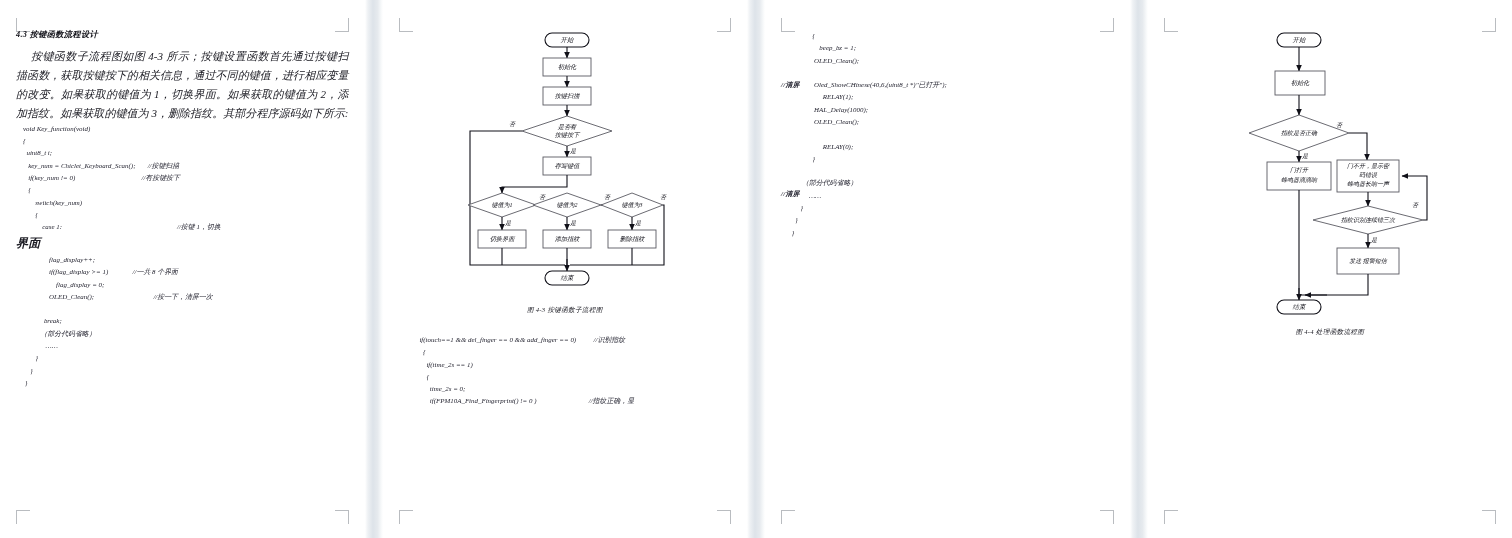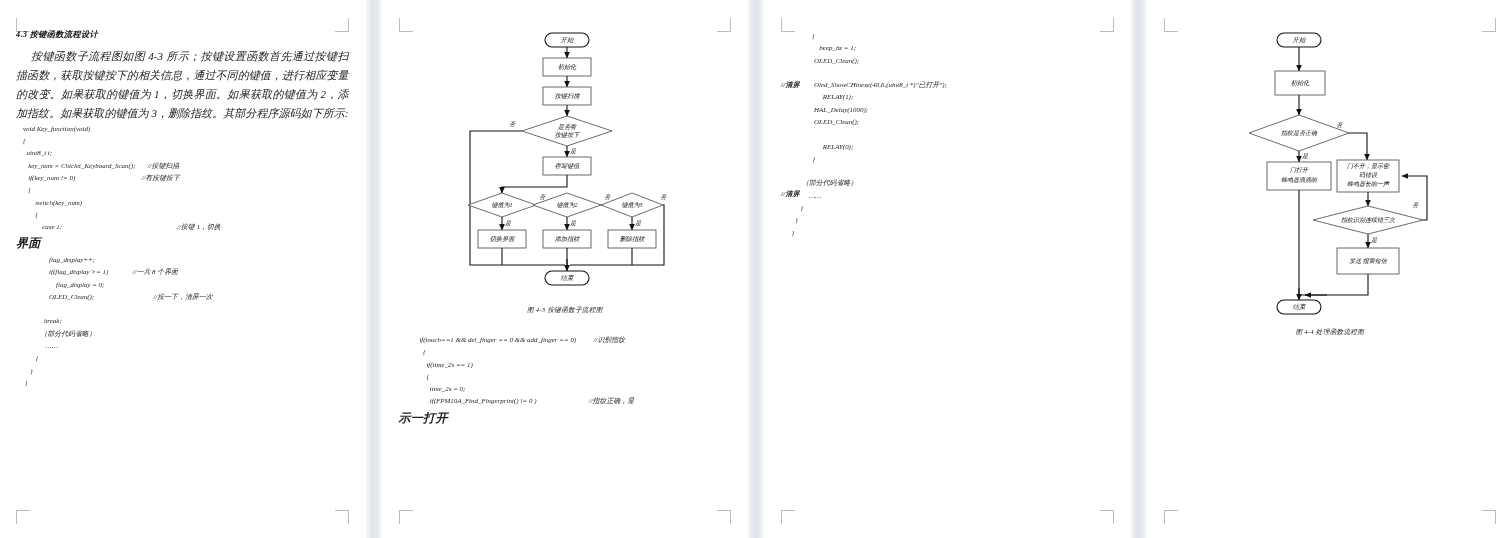--- a/index.html
+++ b/index.html
@@ -272,21 +272,20 @@
 
 
       <div style="height:5px"></div>
 
       <div class="code"><span>            if(touch==1 &amp;&amp; del_finger == 0 &amp;&amp; add_finger == 0)          //识别指纹
               {
                 if(time_2s == 1)
                 {
                   time_2s = 0;
                   if(FPM10A_Find_Fingerprint() != 0 )                              //指纹正确，显</span></div>
-      <div class="overflow-word">示一打开</div>
     </div>
   </div>
 
   <div class="gutter"></div>
 
   <div class="page">
     <div class="crop tl"></div>
     <div class="crop tr"></div>
     <div class="crop bl"></div>
     <div class="crop br"></div>

